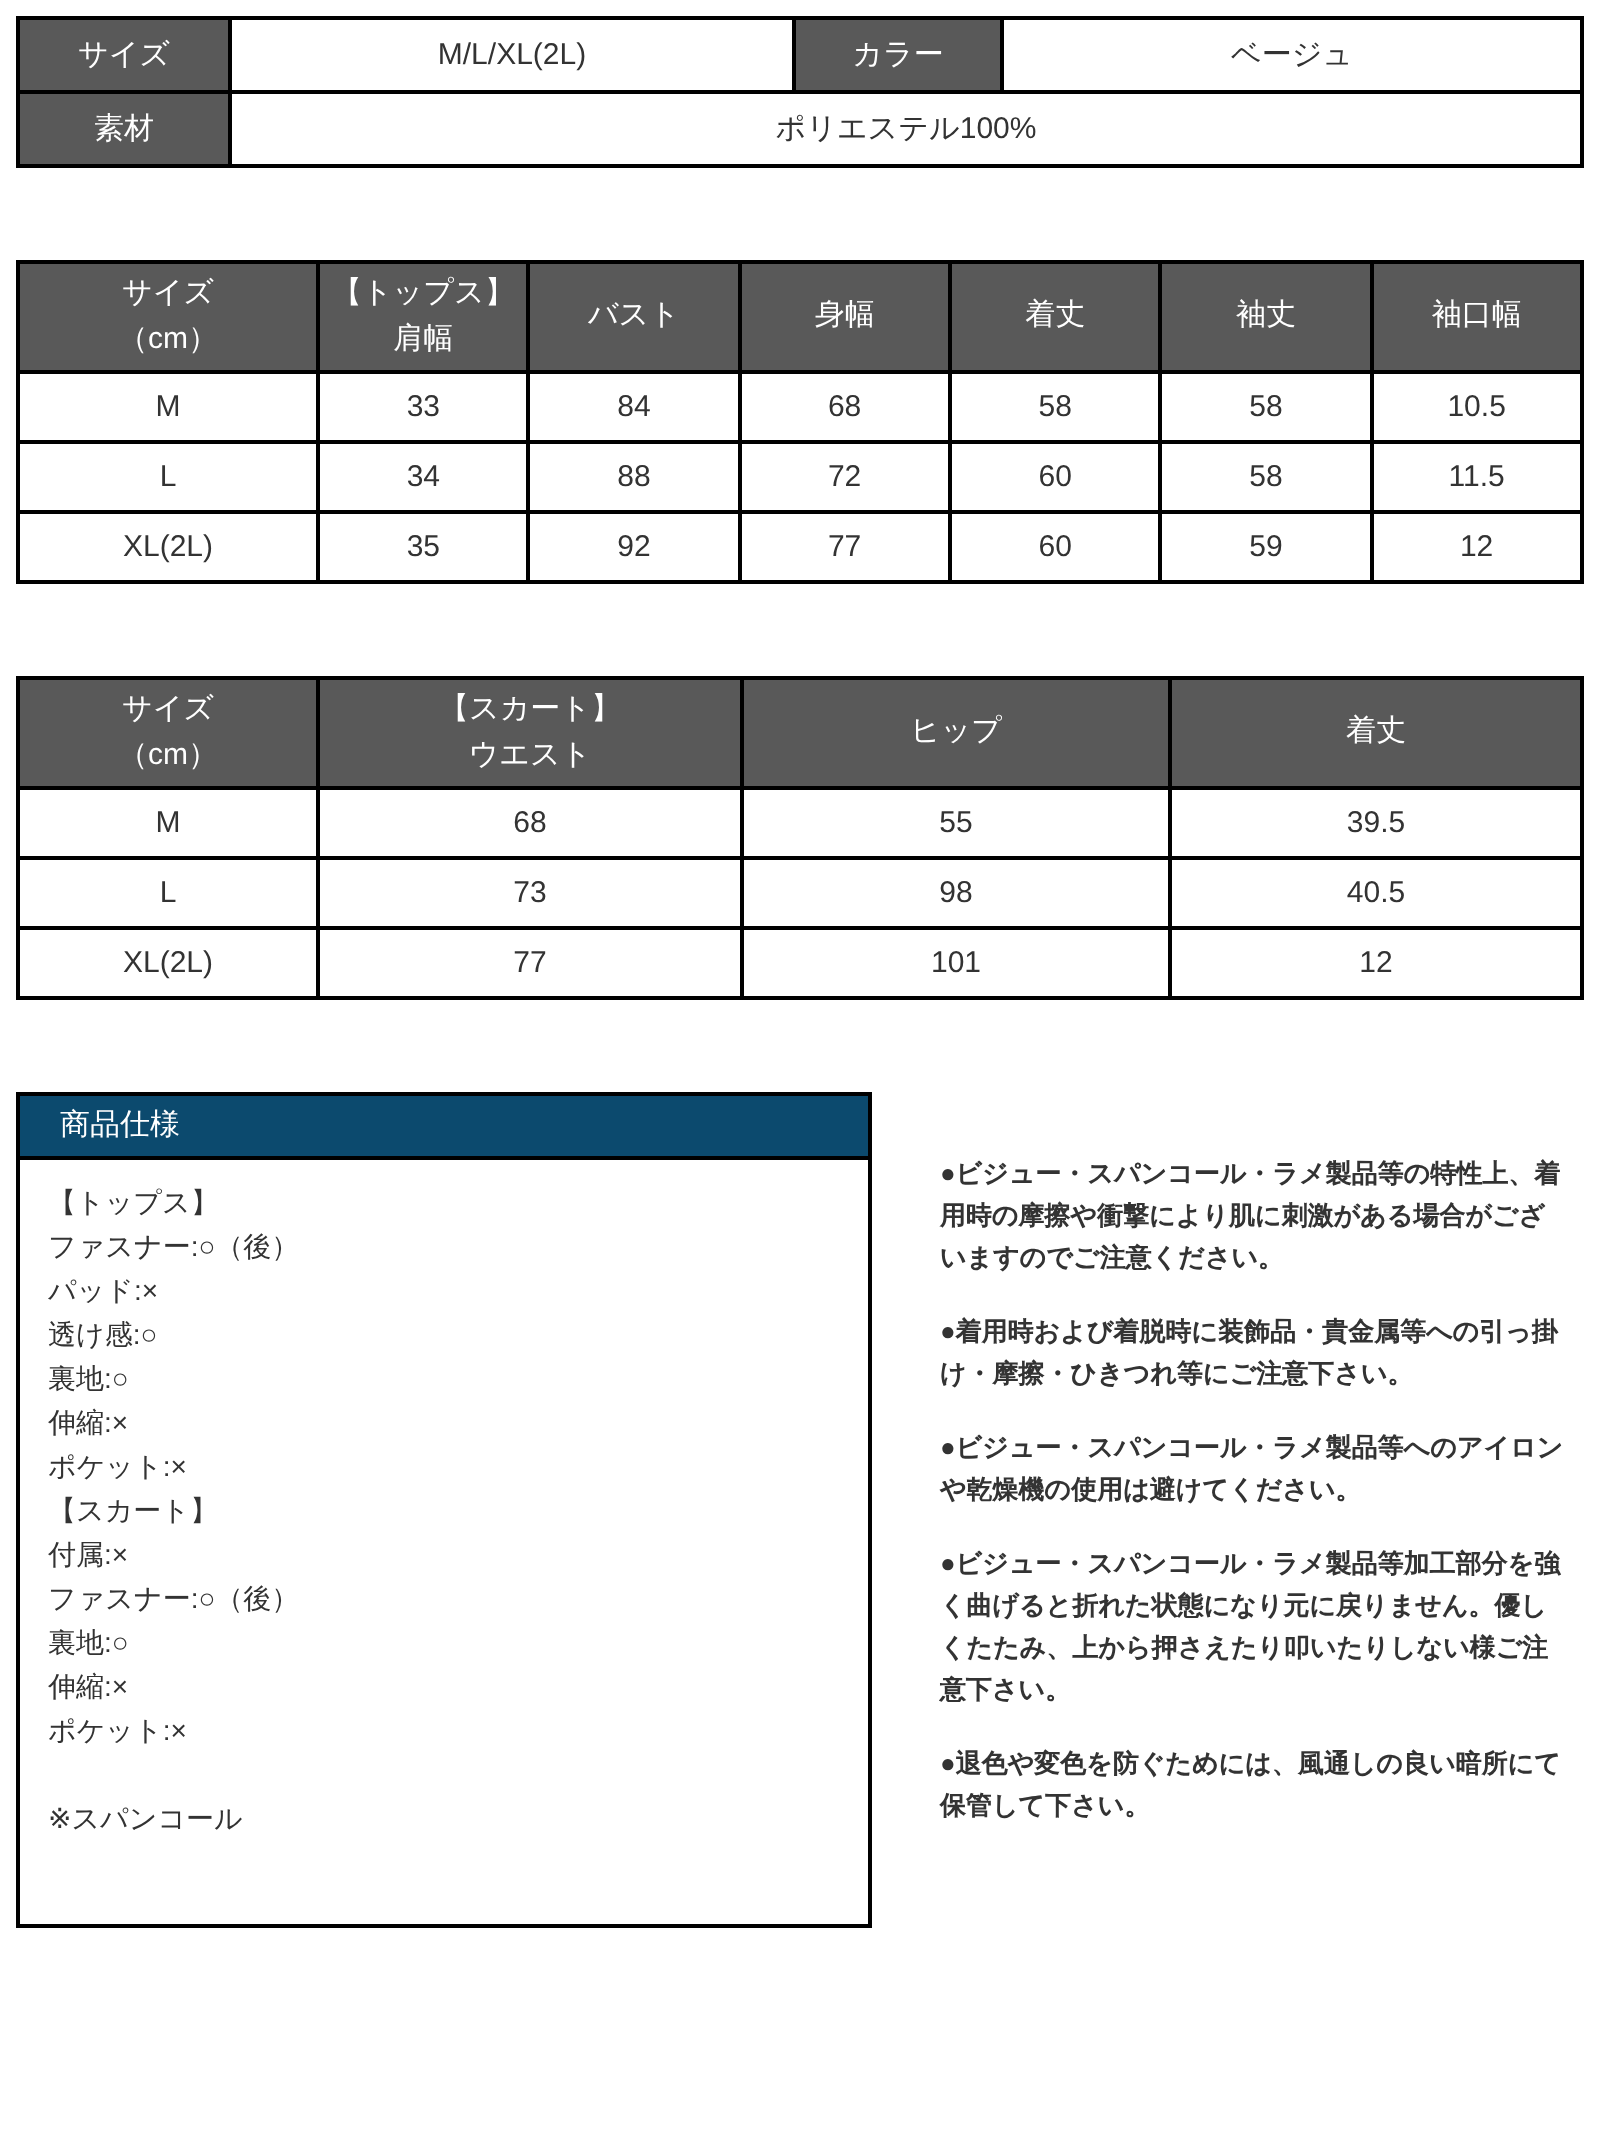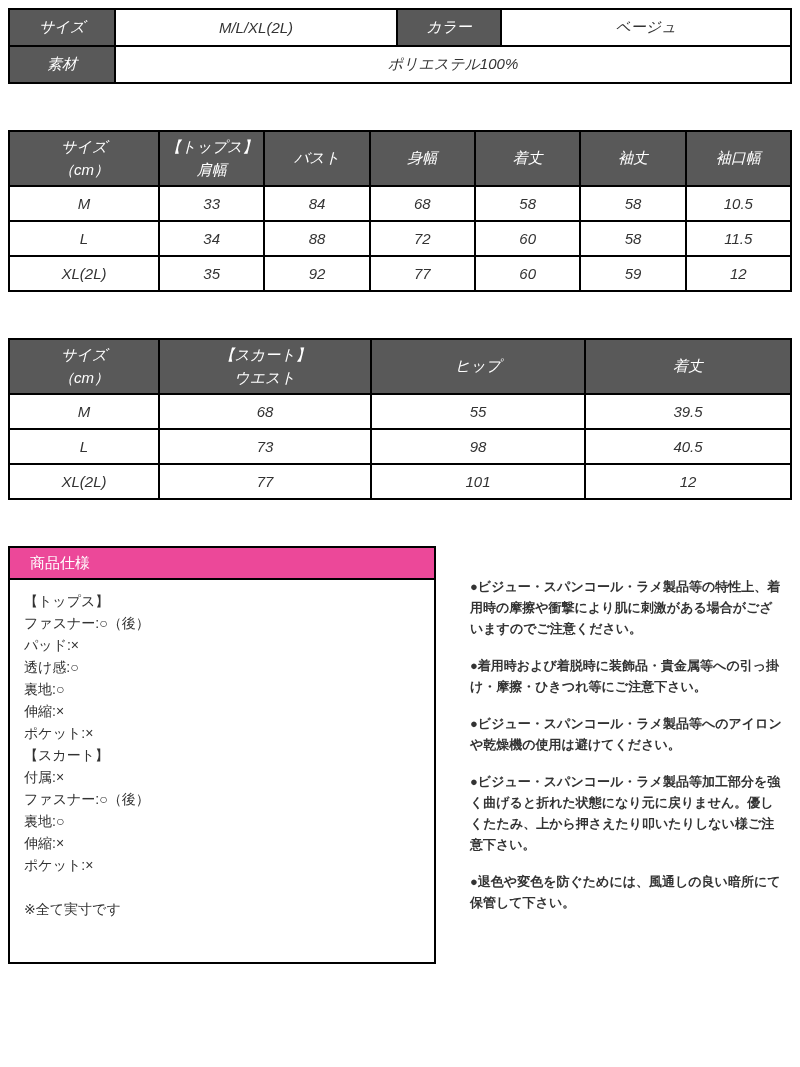--- a/index.html
+++ b/index.html
@@ -3,31 +3,31 @@
 <meta charset="utf-8">
 <style>
   html,body{margin:0;padding:0;}
   body{
     width:800px;height:1067px;background:#ffffff;
     font-family:"Liberation Sans","DejaVu Sans",sans-serif;
     color:#333333;overflow:hidden;
   }
   table{border-collapse:collapse;table-layout:fixed;margin-left:8px;width:784px;}
   td,th{border:2px solid #000000;text-align:center;vertical-align:middle;
-        font-size:15px;font-weight:normal;color:#333333;padding:0;overflow:hidden;font-style:italic;}
+        font-size:15px;font-weight:normal;color:#333333;padding:0;overflow:hidden;}
   .dark{background:#595959;color:#ffffff;}
   th{background:#595959;color:#ffffff;white-space:pre-line;line-height:1.5;}
   .info-table{margin-top:8px;}
   .info-table td{height:35px;}
   .size-table{margin-top:46px;}
   .size-table .head th{height:53px;}
   .size-table td{height:33px;}
   .bottom{margin:46px 0 0 8px;display:flex;align-items:flex-start;}
   .spec-box{width:428px;height:418px;border:2px solid #000000;background:#ffffff;box-sizing:border-box;}
-  .spec-title{background:#ec4899;color:#ffffff;font-size:15px;height:30px;line-height:30px;
+  .spec-title{background:#0c4a6e;color:#ffffff;font-size:15px;height:30px;line-height:30px;
               padding-left:20px;border-bottom:2px solid #000000;}
   .spec-body{padding:10px 14px;font-size:14px;line-height:22px;}
   .spec-line{white-space:pre;}
   .spec-note{margin-top:22px;}
   .notes{width:345px;margin-left:18px;padding-top:14px;font-size:13px;line-height:21px;}
   .notes-title{font-weight:bold;font-size:13.5px;margin-bottom:1px;}
   .notes p{margin:16px;font-weight:bold;}
 </style>
 </head>
 <body>
@@ -134,21 +134,21 @@
         <div class="spec-line">透け感:○</div>
         <div class="spec-line">裏地:○</div>
         <div class="spec-line">伸縮:×</div>
         <div class="spec-line">ポケット:×</div>
         <div class="spec-line">【スカート】</div>
         <div class="spec-line">付属:×</div>
         <div class="spec-line">ファスナー:○（後）</div>
         <div class="spec-line">裏地:○</div>
         <div class="spec-line">伸縮:×</div>
         <div class="spec-line">ポケット:×</div>
-        <div class="spec-note">※全て実寸です</div>
+        <div class="spec-note">※スパンコール</div>
       </div>
     </div>
 
     <div class="notes">
       <p>●ビジュー・スパンコール・ラメ製品等の特性上、着用時の摩擦や衝撃により肌に刺激がある場合がございますのでご注意ください。</p>
       <p>●着用時および着脱時に装飾品・貴金属等への引っ掛け・摩擦・ひきつれ等にご注意下さい。</p>
       <p>●ビジュー・スパンコール・ラメ製品等へのアイロンや乾燥機の使用は避けてください。</p>
       <p>●ビジュー・スパンコール・ラメ製品等加工部分を強く曲げると折れた状態になり元に戻りません。優しくたたみ、上から押さえたり叩いたりしない様ご注意下さい。</p>
       <p>●退色や変色を防ぐためには、風通しの良い暗所にて保管して下さい。</p>
     </div>

